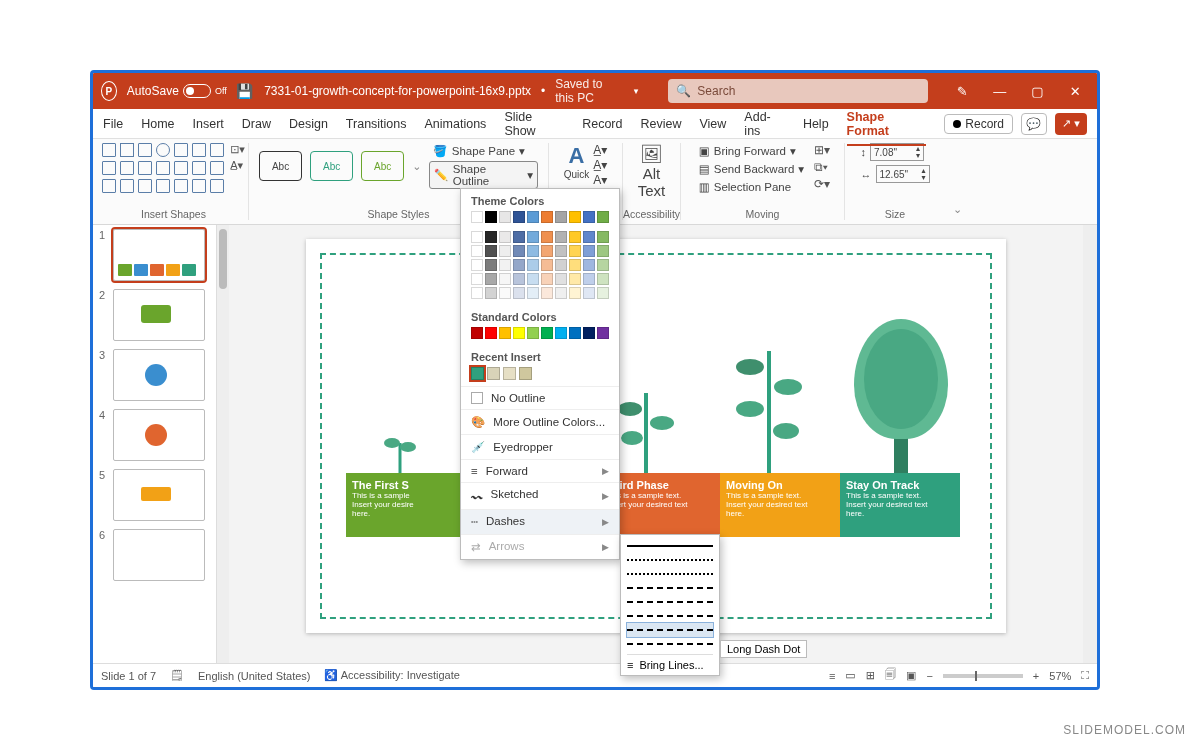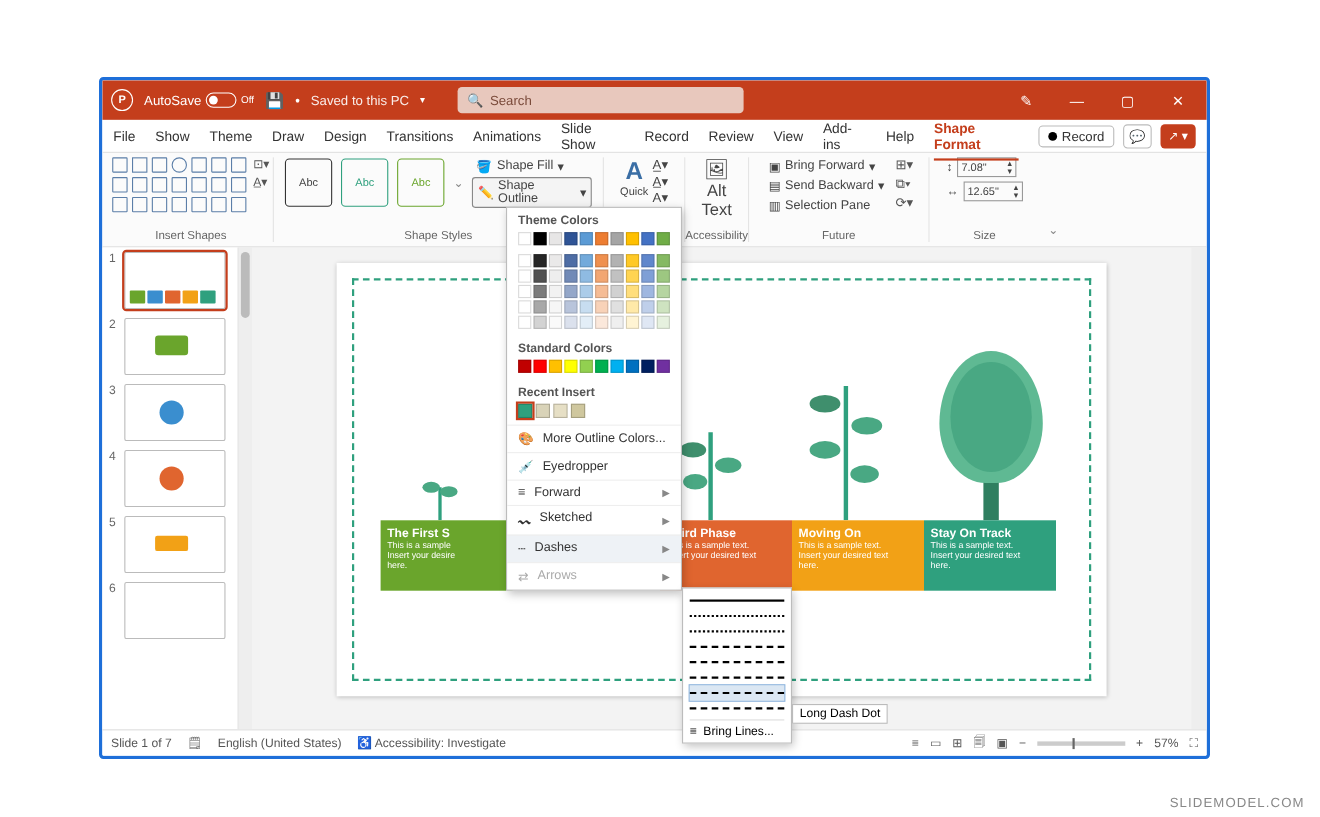--- a/index.html
+++ b/index.html
@@ -25,21 +25,21 @@
   .recordbtn{border:1px solid #bbb;border-radius:4px;padding:2px 8px;display:flex;align-items:center;gap:4px;font-size:12px;}
   .recordbtn .dot{width:8px;height:8px;background:#000;border-radius:50%;}
   .iconbtn{border:1px solid #bbb;border-radius:4px;width:26px;height:22px;display:flex;align-items:center;justify-content:center;font-size:12px;}
   .sharebtn{background:#c43e1c;color:#fff;border-radius:4px;width:32px;height:22px;display:flex;align-items:center;justify-content:center;font-size:11px;}
   
   .ribbon{height:86px;background:#fbfbfb;border-bottom:1px solid #d8d8d8;display:flex;font-size:11px;color:#444;padding:4px 6px;gap:0;}
   .rgroup{border-right:1px solid #e4e4e4;padding:0 10px;display:flex;flex-direction:column;justify-content:space-between;align-items:center;}
   .rgroup .glabel{font-size:10.5px;color:#666;text-align:center;padding-top:2px;}
   .shapes-gallery{display:grid;grid-template-columns:repeat(7,14px);grid-auto-rows:14px;gap:4px;}
   .shapes-gallery span{border:1px solid #5b7ea8;border-radius:1px;}
-  .style-swatch{width:44px;height:44px;border:1.5px solid;border-radius:4px;display:flex;align-items:center;justify-content:center;font-size:10px;}
+  .style-swatch{width:44px;height:30px;border:1.5px solid;border-radius:4px;display:flex;align-items:center;justify-content:center;font-size:10px;}
   .subbtn{display:flex;align-items:center;gap:4px;padding:1px 4px;border-radius:3px;font-size:11.5px;}
   .subbtn.outlined{border:1px solid #888;background:#f4f4f4;}
   .sizebox{width:54px;height:18px;border:1px solid #999;font-size:10px;display:flex;align-items:center;justify-content:space-between;padding:0 3px;}
   
   .workarea{position:absolute;top:152px;bottom:24px;left:0;right:0;display:flex;background:#f3f3f3;}
   .thumbrail{width:124px;background:#fff;border-right:1px solid #ddd;overflow:hidden;padding:4px 6px;}
   .thumb{display:flex;gap:4px;margin-bottom:8px;align-items:flex-start;}
   .thumb .num{font-size:11px;color:#666;width:10px;}
   .thumb .mini{width:92px;height:52px;border:1px solid #bbb;border-radius:2px;background:#fff;position:relative;overflow:hidden;}
   .thumb.selected .mini{outline:2px solid #c43e1c;}
@@ -84,38 +84,39 @@
 <div class="frame">
 
   <div class="titlebar">
     <div class="ppt-icon">P</div>
     <div class="autosave-toggle">
       <span>AutoSave</span>
       <span class="toggle"></span>
       <span style="font-size:9px;">Off</span>
     </div>
     <span class="save-icon">💾</span>
+    <span class="filename">7331-01-growth-concept-for-powerpoint-16x9.pptx</span>
     <span>•</span>
     <span class="saved">Saved to this PC</span>
     <span style="font-size:9px;">▾</span>
     <div class="searchbox">
       <span>🔍</span>
       <span>Search</span>
     </div>
     <div class="spacer"></div>
     <div class="winbtn">✎</div>
     <div class="winbtn">—</div>
     <div class="winbtn">▢</div>
     <div class="winbtn">✕</div>
   </div>
 
   <div class="menutabs">
     <span class="tab">File</span>
-    <span class="tab">Show</span>
-    <span class="tab">Theme</span>
+    <span class="tab">Home</span>
+    <span class="tab">Insert</span>
     <span class="tab">Draw</span>
     <span class="tab">Design</span>
     <span class="tab">Transitions</span>
     <span class="tab">Animations</span>
     <span class="tab">Slide Show</span>
     <span class="tab">Record</span>
     <span class="tab">Review</span>
     <span class="tab">View</span>
     <span class="tab">Add-ins</span>
     <span class="tab">Help</span>
@@ -170,21 +171,21 @@
             <span>Abc</span>
           </div>
         <div class="style-swatch" style="border-color:#2fa07e;color:#2fa07e;">
             <span>Abc</span>
           </div>
         <div class="style-swatch" style="border-color:#6aa52c;color:#6aa52c;">
             <span>Abc</span>
           </div>
         <span style="color:#888;">⌄</span>
         <div style="display:flex;flex-direction:column;gap:2px;">
-          <div class="subbtn"><span>🪣</span><span>Shape Fill</span> ▾</div>
+          <div class="subbtn"><span>🪣</span><span>Shape Pane</span> ▾</div>
           <div class="subbtn outlined"><span>✏️</span><span>Shape Outline</span> ▾</div>
         </div>
       </div>
       <div class="glabel">Shape Styles</div>
     </div>
 
     <div class="rgroup" style="width:74px;">
       <div style="display:flex;gap:4px;">
         <div style="text-align:center;">
           <div style="font-size:22px;font-weight:bold;color:#3a6ea5;">A</div>
@@ -217,21 +218,21 @@
               <span>▥</span>
               <span>Selection Pane</span>
             </div>
         </div>
         <div style="display:flex;flex-direction:column;gap:3px;font-size:12px;color:#555;">
           <span>⊞▾</span>
           <span>⧉▾</span>
           <span>⟳▾</span>
         </div>
       </div>
-      <div class="glabel">Future</div>
+      <div class="glabel">Moving</div>
     </div>
 
     <div class="rgroup" style="width:100px;border-right:none;">
       <div style="display:flex;flex-direction:column;gap:4px;">
         <div style="display:flex;align-items:center;gap:4px;">
             <span>↕</span>
             <div class="sizebox">
               <span>7.08"</span>
               <span style="font-size:8px;line-height:7px;">▴<br>▾</span>
             </div>
@@ -451,20 +452,24 @@
       <span style="background: rgb(112, 48, 160);"></span>
     </div>
   <div class="sec-title">Recent Insert</div>
   <div class="recentrow" id="recent-row">
       <span style="background: rgb(47, 160, 126); outline: rgb(196, 62, 28) solid 2px;"></span>
       <span style="background: rgb(217, 211, 184);"></span>
       <span style="background: rgb(230, 223, 197);"></span>
       <span style="background: rgb(207, 199, 158);"></span>
     </div>
   <div class="menuitem">
+      <span style="width:12px;height:12px;border:1px solid #aaa;"></span>
+      <span>No Outline</span>
+    </div>
+  <div class="menuitem">
       <span>🎨</span>
       <span>More Outline Colors...</span>
     </div>
   <div class="menuitem">
       <span>💉</span>
       <span>Eyedropper</span>
     </div>
   <div class="menuitem sub">
       <span style="display:flex;gap:8px;">
         <span>≡</span>

